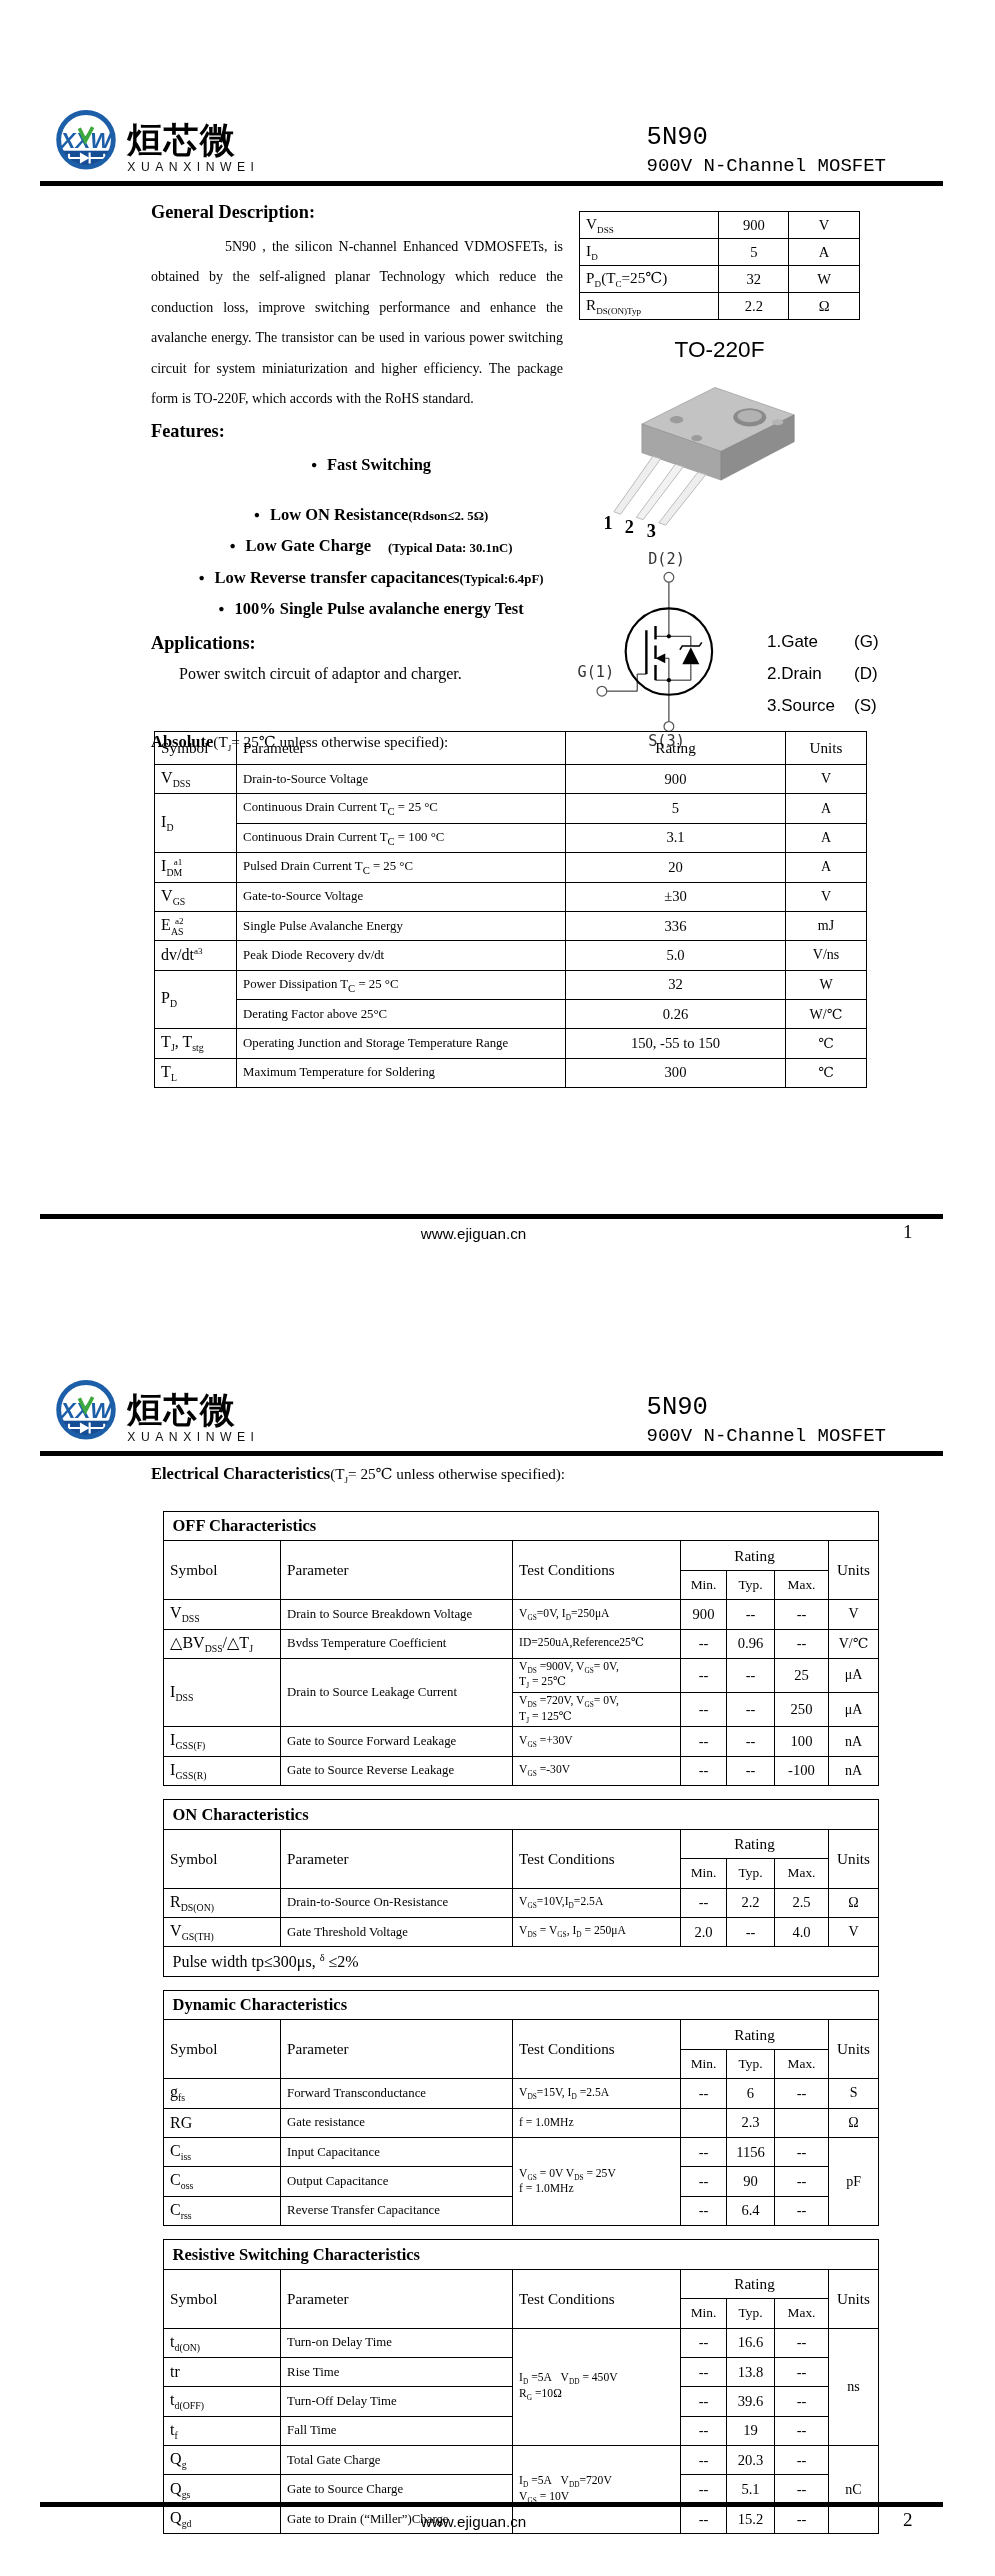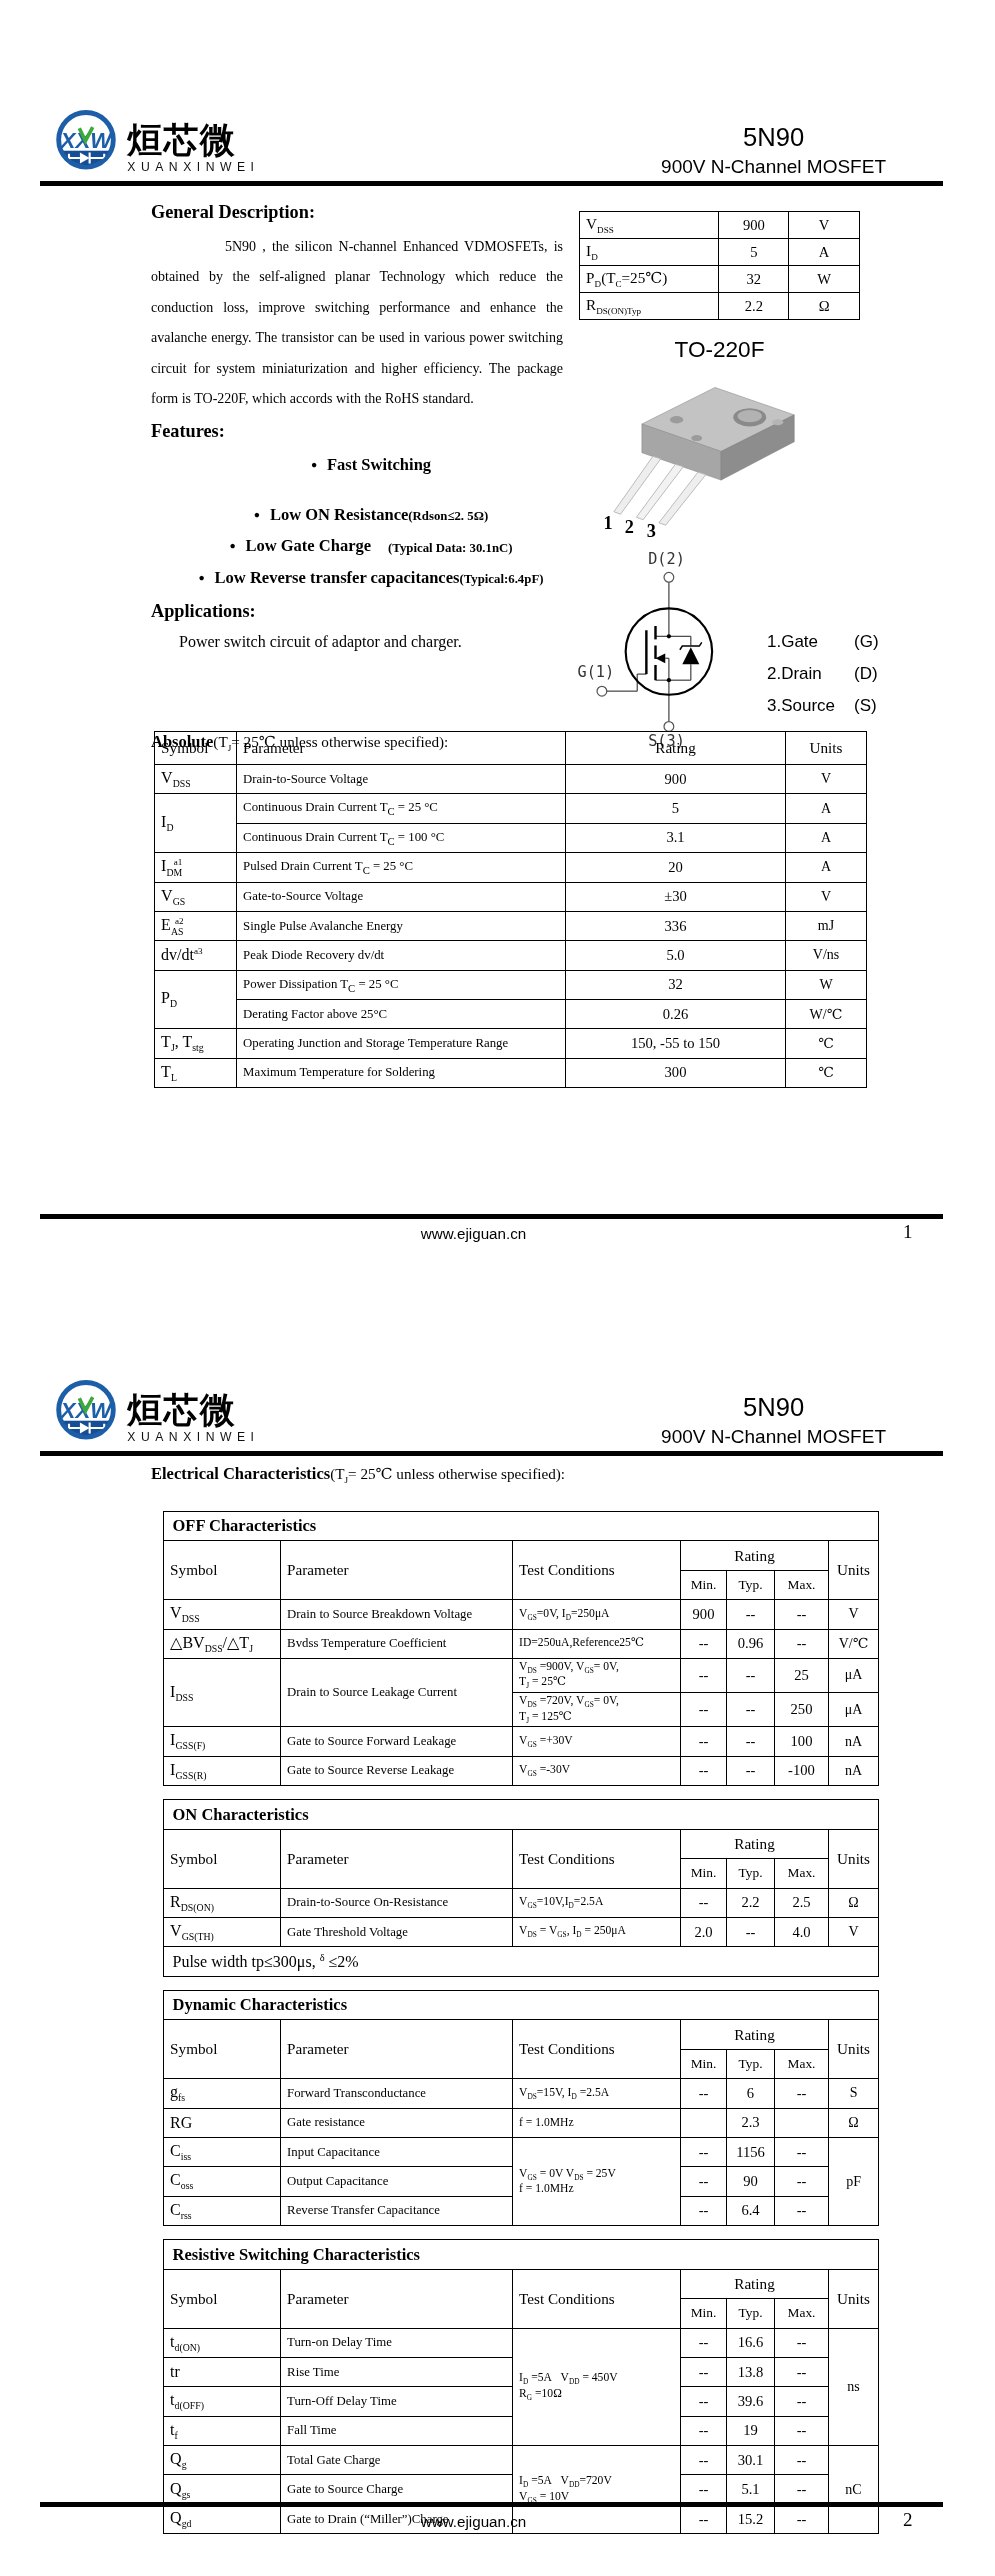--- a/index.html
+++ b/index.html
@@ -8,21 +8,21 @@
         font-family:"Liberation Serif","DejaVu Serif",serif;color:#000;}
   .sans{font-family:Liberation Sans, sans-serif;}
 
   
   .masthead{position:absolute;left:52px;right:61px;top:107px;display:flex;justify-content:space-between;}
   .pg2 .masthead{top:89px;}
   .logo{display:flex;}
   .brand-text{margin-left:7.3px;padding-top:14.6px;}
   .brand-cjk{font-size:35px;font-weight:bold;line-height:37px;letter-spacing:1.2px;font-family:"DejaVu Sans",sans-serif;}
   .brand-latin{font-size:12.2px;letter-spacing:5.5px;margin-top:1.8px;font-family:"Liberation Sans","DejaVu Sans",sans-serif;color:#111;}
-  .part-block{text-align:center;padding-top:17px;font-family:Liberation Sans, sans-serif;}
+  .part-block{text-align:left;padding-top:17px;font-family:Liberation Mono, monospace;}
   .part-number{font-size:25.6px;line-height:27px;}
   .part-subtitle{font-size:19px;line-height:21px;margin-top:4.9px;}
   .rule{position:absolute;left:40px;width:903px;height:4.9px;background:#000;}
   .rule-top{top:181px;}
   .pg2 .rule-top{top:163px;}
   .rule-bottom{top:1214px;}
 
   
   .col-left{position:absolute;left:151px;top:202px;width:412px;}
   .gd-heading,.features-heading,.app-heading{font-size:18.3px;font-weight:bold;}
@@ -130,20 +130,21 @@
 
     <div class="col-left">
       <div class="gd-heading">General Description:</div>
       <div class="gd-text">5N90 , the silicon N-channel Enhanced VDMOSFETs, is obtained by the self-aligned planar Technology which reduce the conduction loss, improve switching performance and enhance the avalanche energy. The transistor can be used in various power switching circuit for system miniaturization and higher efficiency. The package form is TO-220F, which accords with the RoHS standard.</div>
       <div class="features-heading">Features:</div>
       <div class="feature-list">
         <div class="feat-item gap"><span class="bullet">●</span><span>Fast Switching</span><span class="feat-note"></span></div>
         <div class="feat-item"><span class="bullet">●</span><span>Low ON Resistance</span><span class="feat-note">(Rdson≤2. 5Ω)</span></div>
         <div class="feat-item"><span class="bullet">●</span><span>Low Gate Charge</span><span class="feat-note wide-gap">(Typical Data: 30.1nC)</span></div>
         <div class="feat-item"><span class="bullet">●</span><span>Low Reverse transfer capacitances</span><span class="feat-note">(Typical:6.4pF)</span></div>
+        <div class="feat-item"><span class="bullet">●</span><span>100% Single Pulse avalanche energy Test</span><span class="feat-note"></span></div>
       </div>
       <div class="app-heading">Applications:</div>
       <div class="app-text">Power switch circuit of adaptor and charger.</div>
     </div>
 
     <div class="qt-wrap" id="quick-table-mount">
         <table class="qt">
           <colgroup>
             <col style="width: 138px;">
             <col style="width: 69px;">
@@ -627,21 +628,21 @@
               <td class="c-rat c-c">--</td>
               <td class="c-rat c-c">19</td>
               <td class="c-rat c-c">--</td>
             </tr>
             <tr>
               <td class="c-sym c-l">Q<sub>g</sub></td>
               <td class="c-par c-l">Total Gate Charge</td>
               <td class="c-cond c-l" rowspan="3">I<sub>D</sub> =5A&nbsp;&nbsp;&nbsp;V<sub>DD</sub>=720V
 V<sub>GS</sub> = 10V</td>
               <td class="c-rat c-c">--</td>
-              <td class="c-rat c-c">30.1</td>
+              <td class="c-rat c-c">20.3</td>
               <td class="c-rat c-c">--</td>
               <td class="c-unit c-c" rowspan="3">nC</td>
             </tr>
             <tr>
               <td class="c-sym c-l">Q<sub>gs</sub></td>
               <td class="c-par c-l">Gate to Source Charge</td>
               <td class="c-rat c-c">--</td>
               <td class="c-rat c-c">5.1</td>
               <td class="c-rat c-c">--</td>
             </tr>

